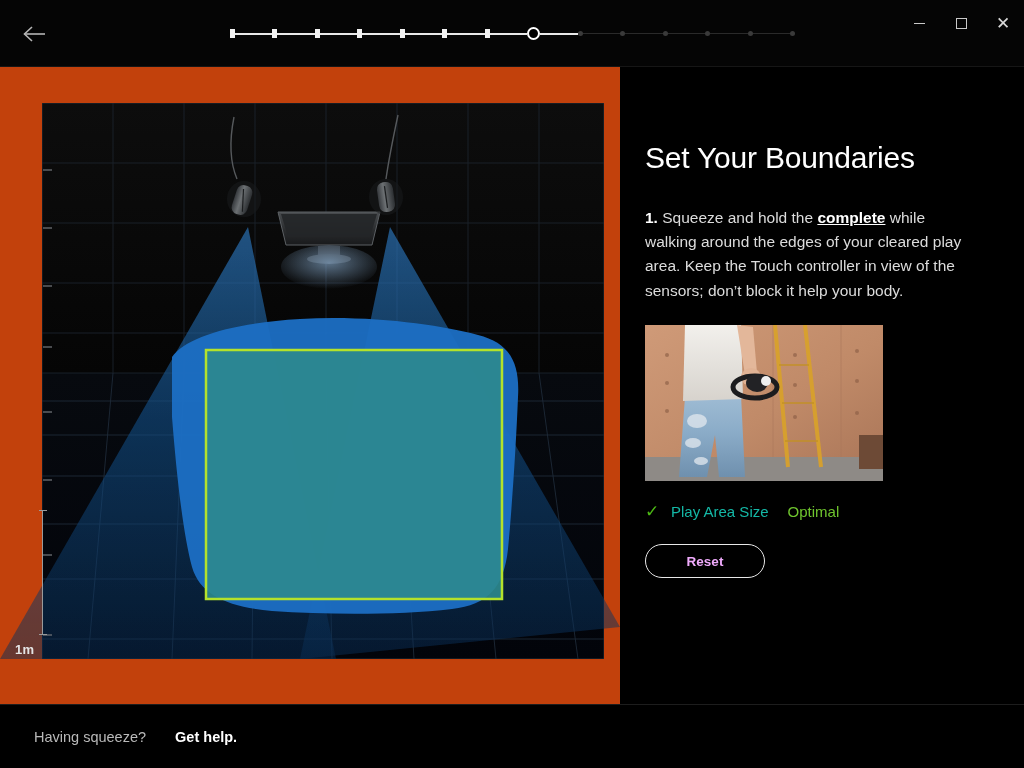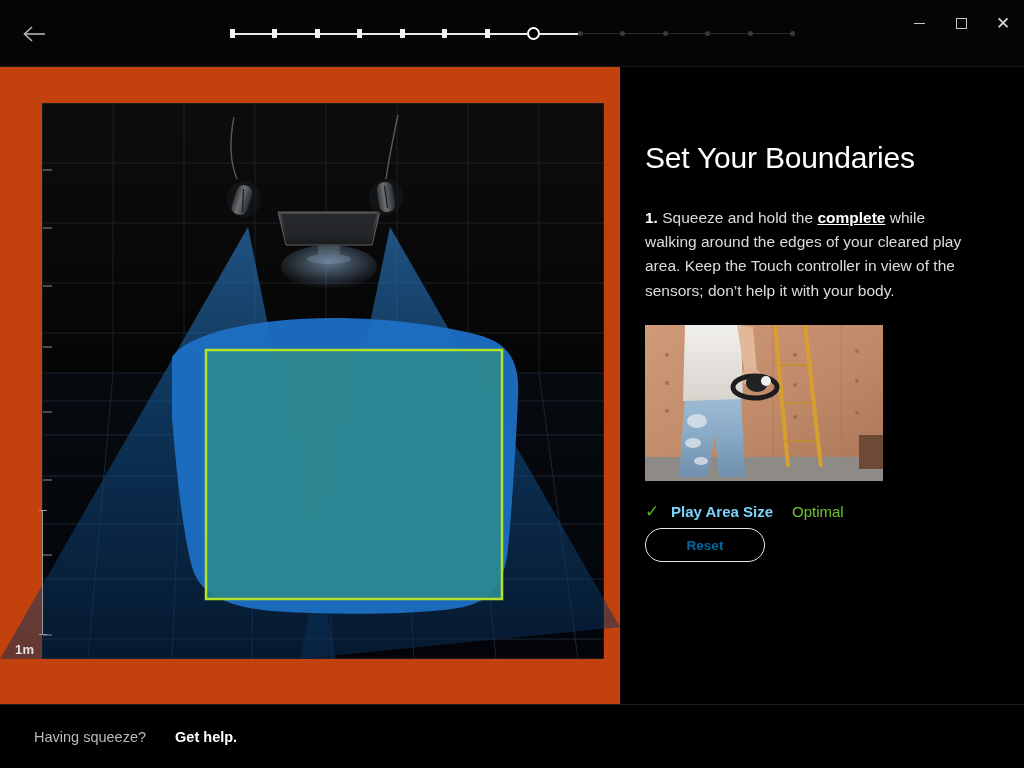--- a/index.html
+++ b/index.html
@@ -89,27 +89,27 @@
     position:relative; width:238px; height:156px; margin-top:22px;
     overflow:hidden; background:#c98f6e;
   }
   .photo svg { display:block; }
 
   
   .status {
     display:flex; align-items:center; gap:9px; margin-top:22px;
   }
   .check { color:#4cb814; font-size:17px; line-height:1; width:17px; }
-  .status-label { color:#7dd3fc; font-size:15px; font-weight:700; }
+  .status-label { color:#14b8a6; font-size:15px; font-weight:400; }
   .status-value { color:#6fc52e; font-size:15px; font-weight:400; margin-left:10px; }
 
   .reset-btn {
-    margin-top:8px; width:120px; height:34px; border-radius:17px;
+    margin-top:24px; width:120px; height:34px; border-radius:17px;
     border:1px solid #e8e8e8; background:transparent;
-    color:#0369a1; font-size:13.5px; font-weight:700;
+    color:#f0abfc; font-size:13.5px; font-weight:700;
     display:flex; align-items:center; justify-content:center;
     cursor:pointer; font-family:"Liberation Sans", sans-serif;
   }
 
   
   .footer {
     position:absolute; left:0; bottom:0; width:1024px; height:64px;
     background:#000; border-top:1px solid #1d1d1d;
     display:flex; align-items:center;
   }
@@ -316,21 +316,21 @@
       <span class="cap b"></span>
     </div>
     <div class="scale-label">1m</div>
   </div>
 
   <div class="panel">
     <div class="panel-inner">
       <div class="h1">Set Your Boundaries</div>
 
       <div class="para">
-        <span class="num">1.</span><span> Squeeze and hold the </span><span class="ul">complete</span><span> while walking around the edges of your cleared play area. Keep the Touch controller in view of the sensors; don’t help it with your body.</span>
+        <span class="num">1.</span><span> Squeeze and hold the </span><span class="ul">complete</span><span> while walking around the edges of your cleared play area. Keep the Touch controller in view of the sensors; don’t block it help your body.</span>
       </div>
 
 
       <div class="photo">
         <svg width="238" height="156" viewBox="0 0 238 156">
           <defs>
             <linearGradient id="wallp" x1="0" y1="0" x2="1" y2="1">
               <stop offset="0%" stop-color="#cf9a78"></stop>
               <stop offset="55%" stop-color="#c08a68"></stop>
               <stop offset="100%" stop-color="#a87457"></stop>

